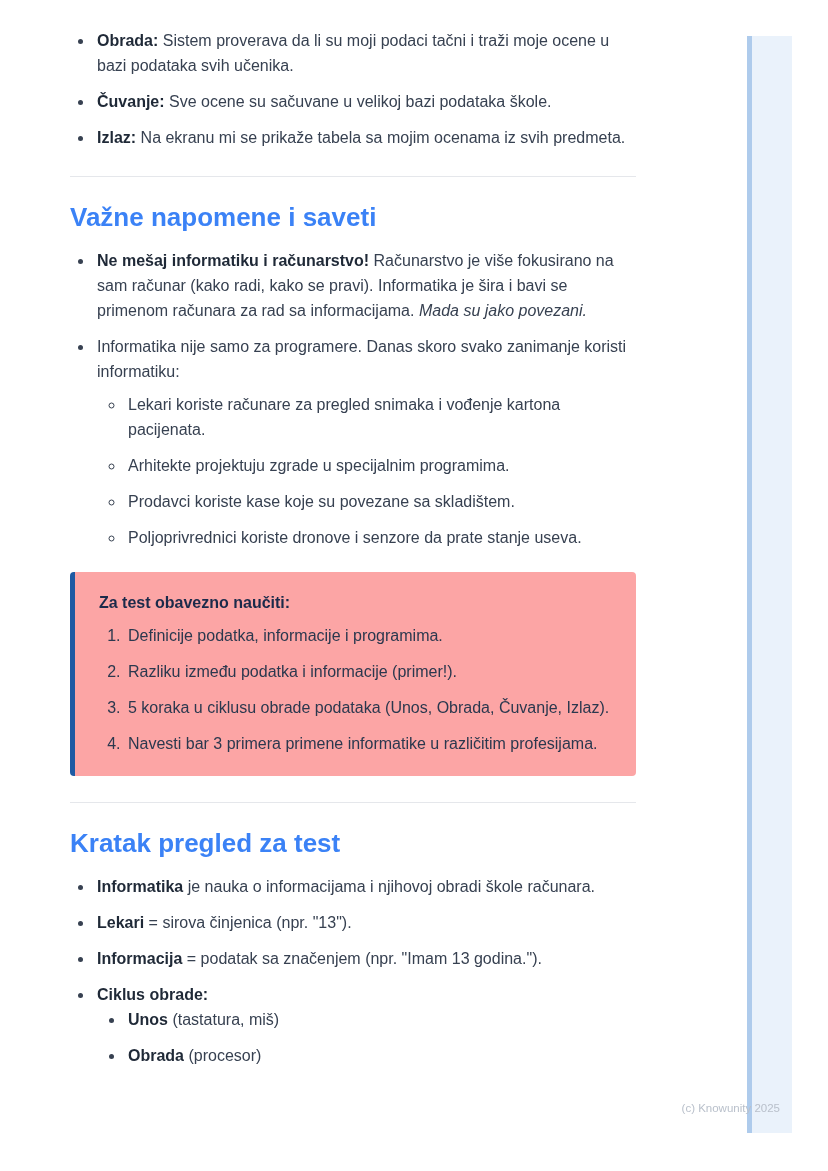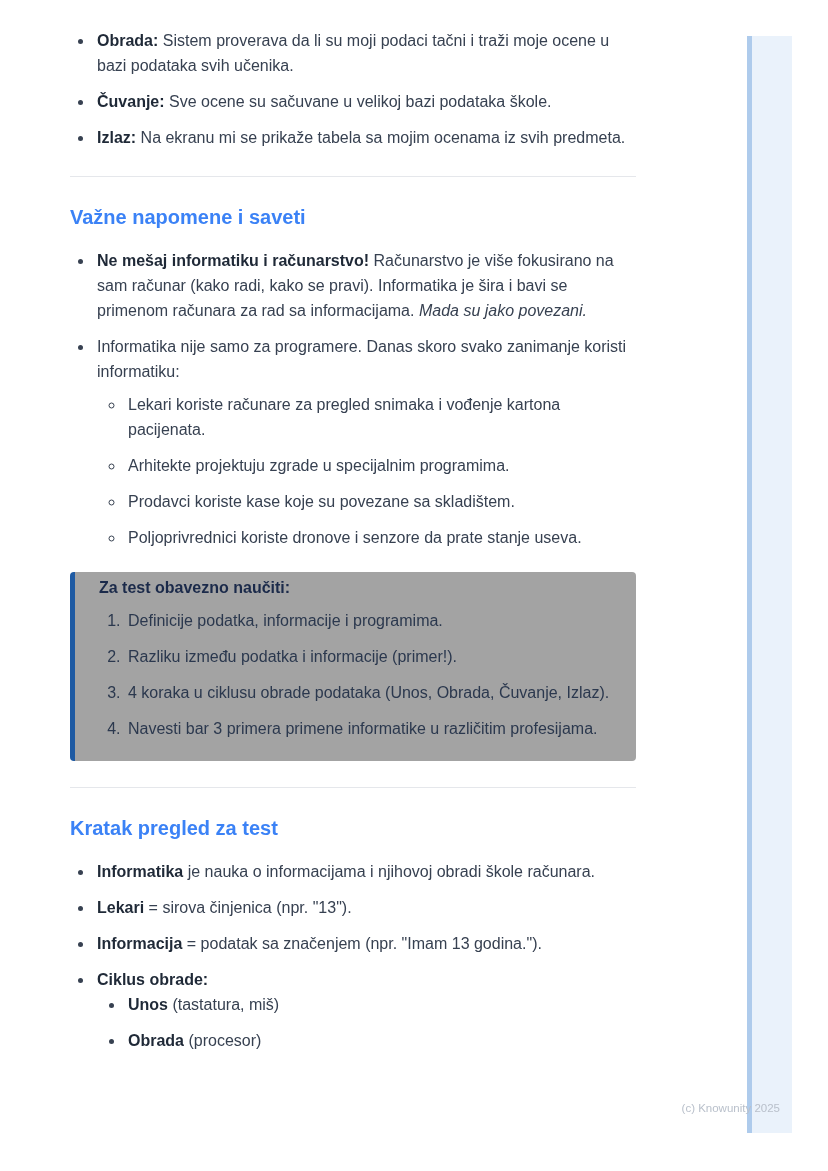--- a/index.html
+++ b/index.html
@@ -32,32 +32,32 @@
   ul.circle { list-style: circle; margin: 8px 0 0 0; padding-left: 28px; }
   ul.inner-disc { list-style: disc; margin: 0 0 0 0; padding-left: 28px; }
   li { margin-bottom: 11px; padding-left: 3px; }
   li:last-child { margin-bottom: 0; }
   hr.divider {
     border: none;
     border-top: 1px solid #e5e7eb;
     margin: 26px 0 26px 0;
   }
   h2.section-title {
-    font-size: 20px;
+    font-size: 26px;
     line-height: 29px;
     font-weight: bold;
     color: #3b82f6;
     margin: 0 0 16px 0;
   }
   .callout {
     margin-top: 22px;
-    background: #a3a3a3;
+    background: #fca5a5;
     border-left: 5px solid #1e5aa3;
     border-radius: 4px;
-    padding: 3px 24px 20px 24px;
+    padding: 18px 24px 20px 24px;
     color: #2b384e;
   }
   .callout-title {
     font-weight: bold;
     color: #1b2a4a;
     margin: 0 0 8px 0;
   }
   .callout ol {
     margin: 0;
     padding-left: 26px;
@@ -113,21 +113,21 @@
           <li><span>Poljoprivrednici koriste dronove i senzore da prate stanje useva.</span></li>
         </ul>
       </li>
     </ul>
 
     <div class="callout">
       <p class="callout-title">Za test obavezno naučiti:</p>
       <ol>
         <li>Definicije podatka, informacije i programima.</li>
         <li>Razliku između podatka i informacije (primer!).</li>
-        <li>4 koraka u ciklusu obrade podataka (Unos, Obrada, Čuvanje, Izlaz).</li>
+        <li>5 koraka u ciklusu obrade podataka (Unos, Obrada, Čuvanje, Izlaz).</li>
         <li>Navesti bar 3 primera primene informatike u različitim profesijama.</li>
       </ol>
     </div>
 
     <hr class="divider">
 
     <h2 class="section-title">Kratak pregled za test</h2>
 
     <ul class="disc">
       <li><span class="b">Informatika</span><span> je nauka o informacijama i njihovoj obradi škole računara.</span></li>

